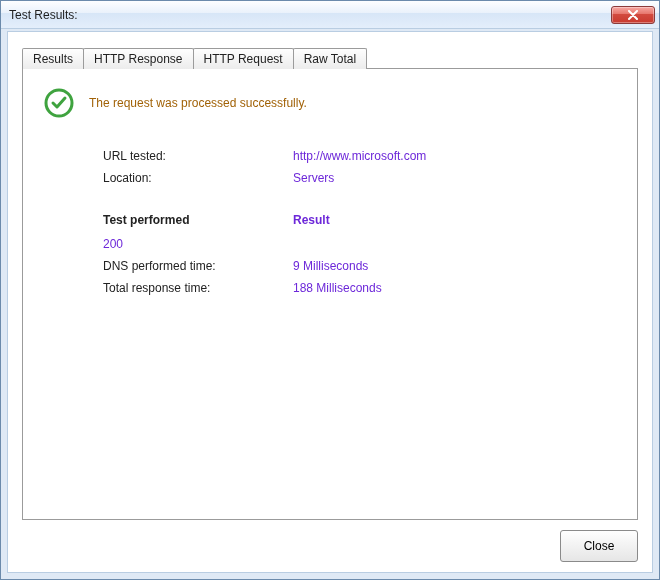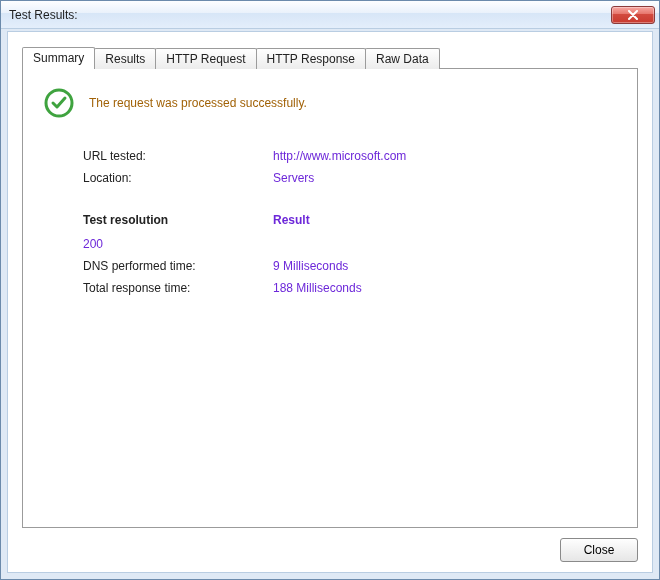--- a/index.html
+++ b/index.html
@@ -106,37 +106,37 @@
     align-items: center;
     gap: 14px;
     margin-bottom: 30px;
   }
   .check-icon {
     width: 32px; height: 32px;
     flex: 0 0 32px;
   }
   .status-text { font-size: 12px; color: #a16207; }
 
-  .kv-block { margin-left: 40px; }
+  .kv-block { margin-left: 60px; }
   .kv-row {
     display: flex;
     margin-bottom: 8px;
   }
   .kv-row.heading { margin-top: 28px; margin-bottom: 10px; font-weight: bold; }
   .kv-key { width: 190px; color:#222; }
   .kv-val { color:#6d28d9; }
 
   .footer {
     display: flex;
     justify-content: flex-end;
     padding-top: 10px;
   }
   .btn {
     min-width: 78px;
-    height: 24px;
+    height: 32px;
     border: 1px solid #8a8a8a;
     border-radius: 3px;
     background: linear-gradient(to bottom,#fefefe,#e6e6e6);
     font-size: 12px;
     cursor: pointer;
     padding: 0 14px;
   }
 </style>
 </head>
 <body>
@@ -149,25 +149,24 @@
       <svg width="12" height="10" viewBox="0 0 12 10">
         <path d="M2 1 L10 9 M10 1 L2 9" stroke="#fff" stroke-width="2" stroke-linecap="round"></path>
       </svg>
     </div>
   </div>
 
   <div class="client-frame">
     <div class="client-inner">
 
       <div class="tabs">
-        <div class="tab active">Summary</div>
         <div class="tab">Results</div>
+        <div class="tab">HTTP Response</div>
         <div class="tab">HTTP Request</div>
-        <div class="tab">HTTP Response</div>
-        <div class="tab">Raw Data</div>
+        <div class="tab">Raw Total</div>
       </div>
 
       <div class="tabpanel">
 
         <div class="status-row">
           <div class="check-icon">
             <svg width="32" height="32" viewBox="0 0 32 32">
               <circle cx="16" cy="16" r="13" fill="none" stroke="#3fa33f" stroke-width="3"></circle>
               <path d="M10 16 L14 20 L22 11" fill="none" stroke="#3fa33f" stroke-width="3" stroke-linecap="round" stroke-linejoin="round"></path>
             </svg>
@@ -179,21 +178,21 @@
           <div class="kv-row">
             <div class="kv-key">URL tested:</div>
             <div class="kv-val">http://www.microsoft.com</div>
           </div>
           <div class="kv-row">
             <div class="kv-key">Location:</div>
             <div class="kv-val">Servers</div>
           </div>
 
           <div class="kv-row heading">
-            <div class="kv-key">Test resolution</div>
+            <div class="kv-key">Test performed</div>
             <div class="kv-val">Result</div>
           </div>
 
           <div class="kv-row">
             <div class="kv-val">200</div>
           </div>
           <div class="kv-row">
             <div class="kv-key">DNS performed time:</div>
             <div class="kv-val">9 Milliseconds</div>
           </div>

